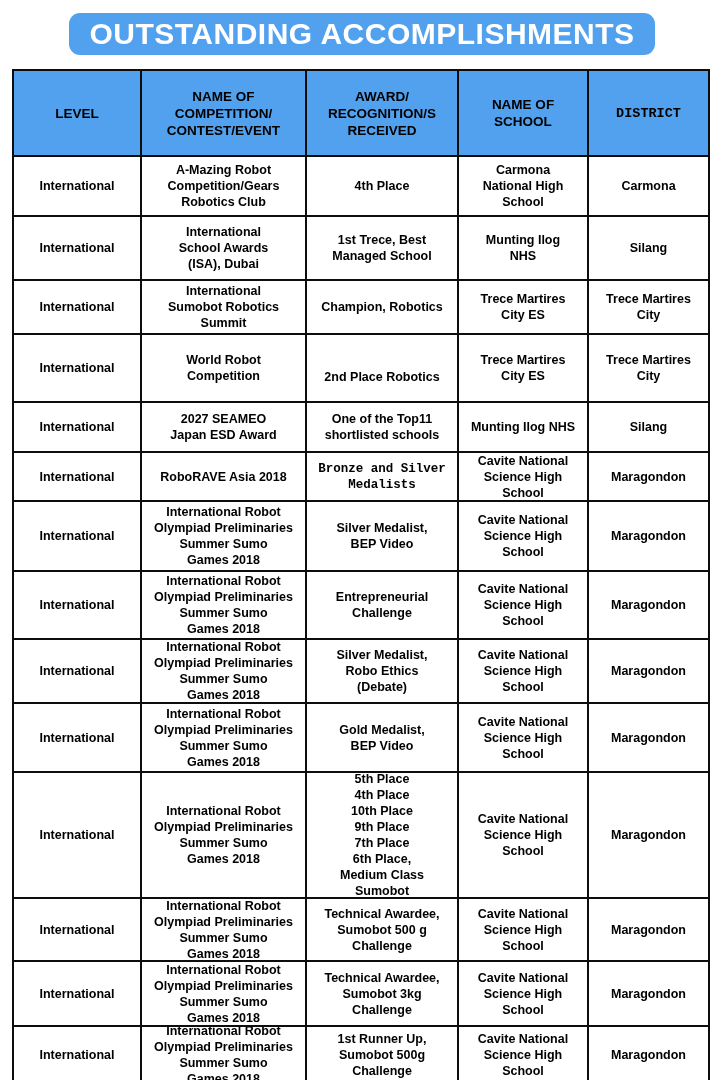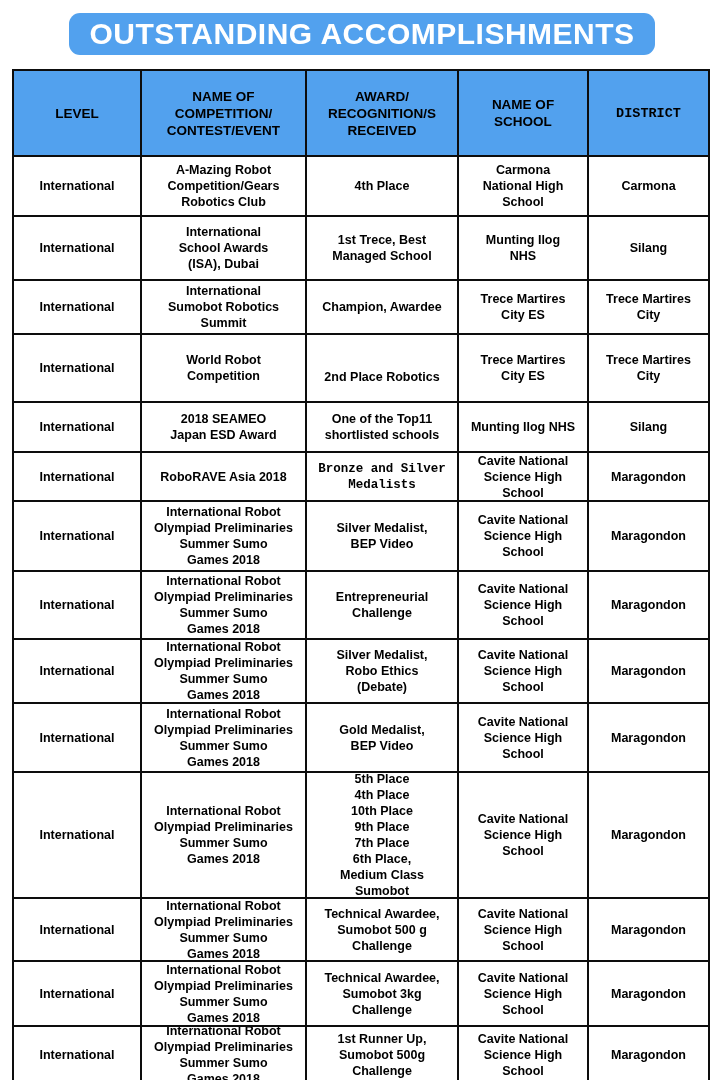--- a/index.html
+++ b/index.html
@@ -159,21 +159,21 @@
         <tr>
           <td>
             <div class="cellbox" style="height: 52px;">International</div>
           </td>
           <td>
             <div class="cellbox" style="height: 52px;">International
 Sumobot Robotics
 Summit</div>
           </td>
           <td>
-            <div class="cellbox" style="height: 52px;">Champion, Awardee</div>
+            <div class="cellbox" style="height: 52px;">Champion, Robotics</div>
           </td>
           <td>
             <div class="cellbox" style="height: 52px;">Trece Martires
 City ES</div>
           </td>
           <td>
             <div class="cellbox" style="height: 52px;">Trece Martires
 City</div>
           </td>
         </tr>
@@ -195,21 +195,21 @@
           <td>
             <div class="cellbox" style="height: 48px;">Trece Martires
 City</div>
           </td>
         </tr>
         <tr>
           <td>
             <div class="cellbox" style="height: 48px;">International</div>
           </td>
           <td>
-            <div class="cellbox" style="height: 48px;">2018 SEAMEO
+            <div class="cellbox" style="height: 48px;">2027 SEAMEO
 Japan ESD Award</div>
           </td>
           <td>
             <div class="cellbox" style="height: 48px;">One of the Top11
 shortlisted schools</div>
           </td>
           <td>
             <div class="cellbox" style="height: 48px;">Munting Ilog NHS</div>
           </td>
           <td>

